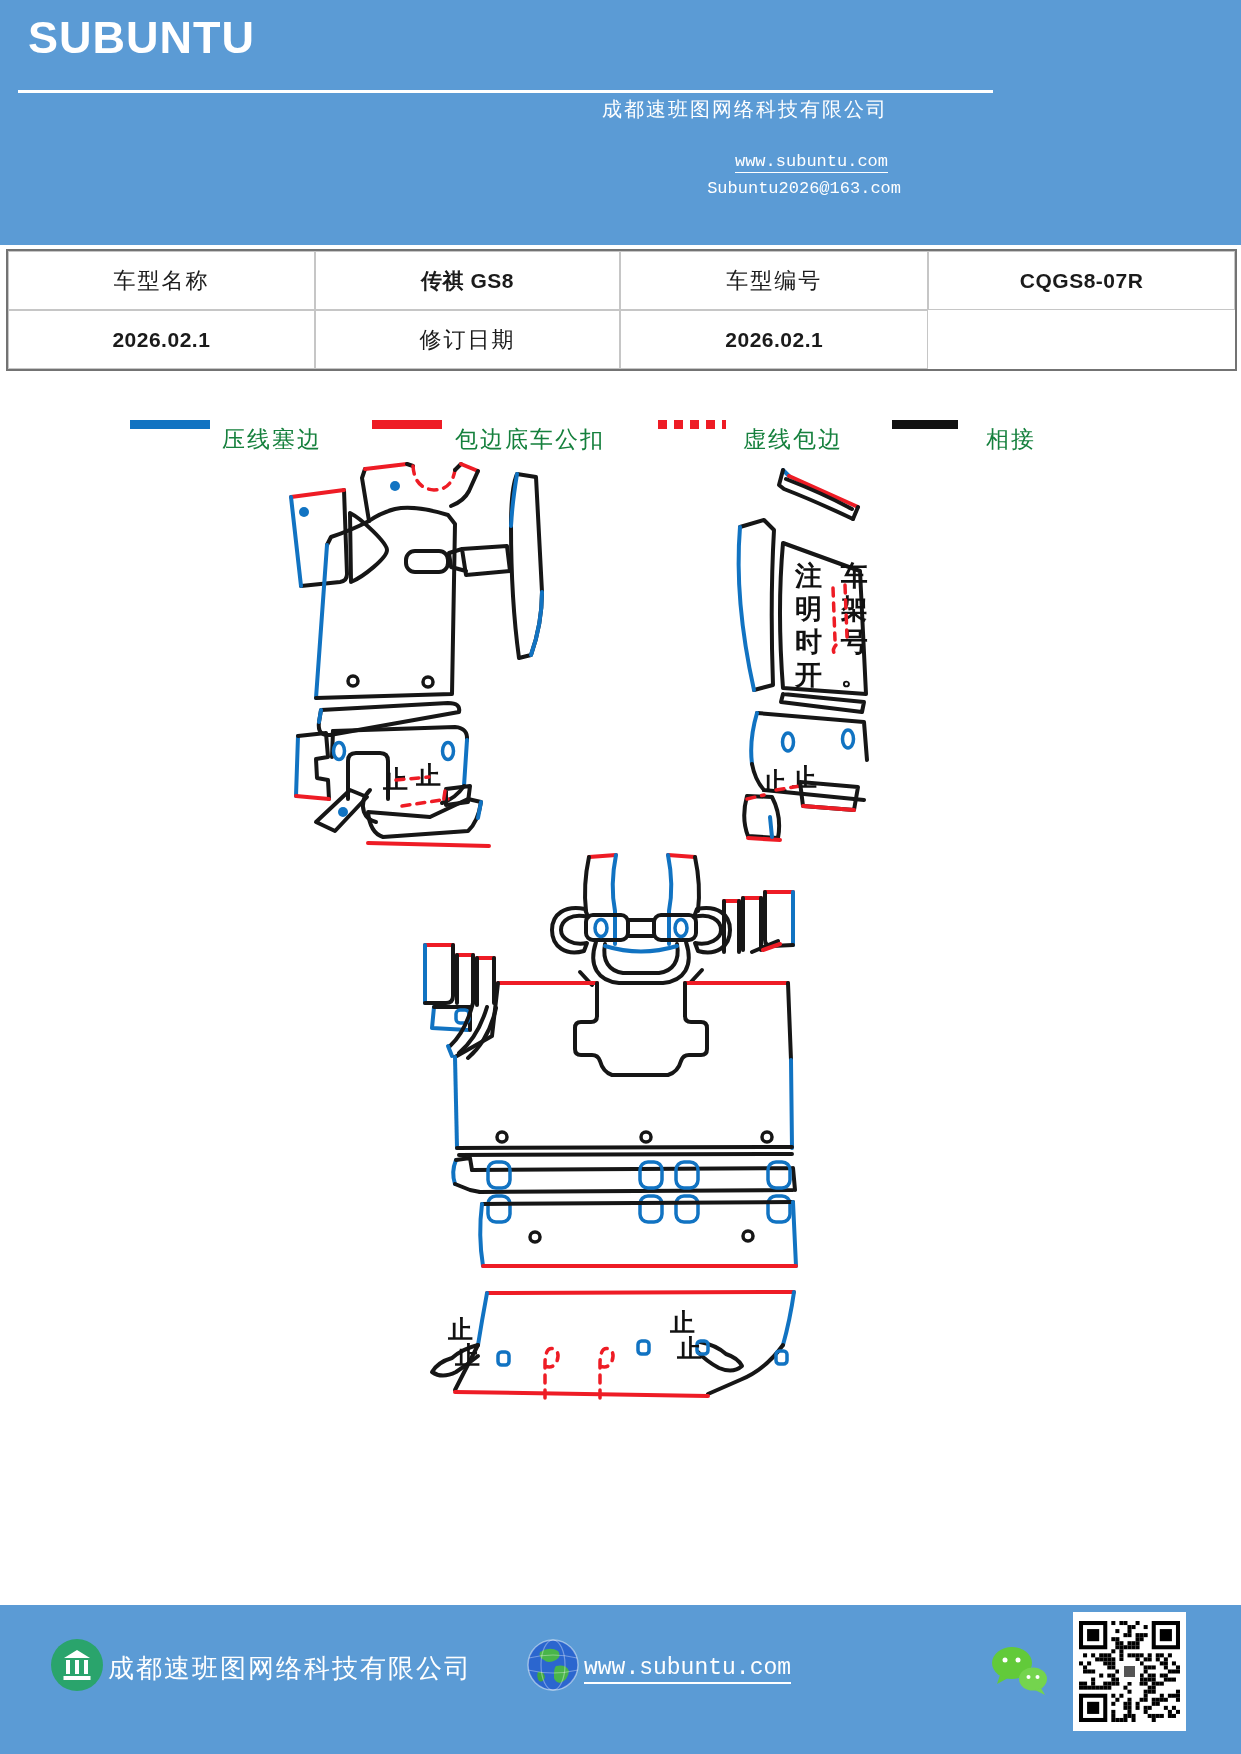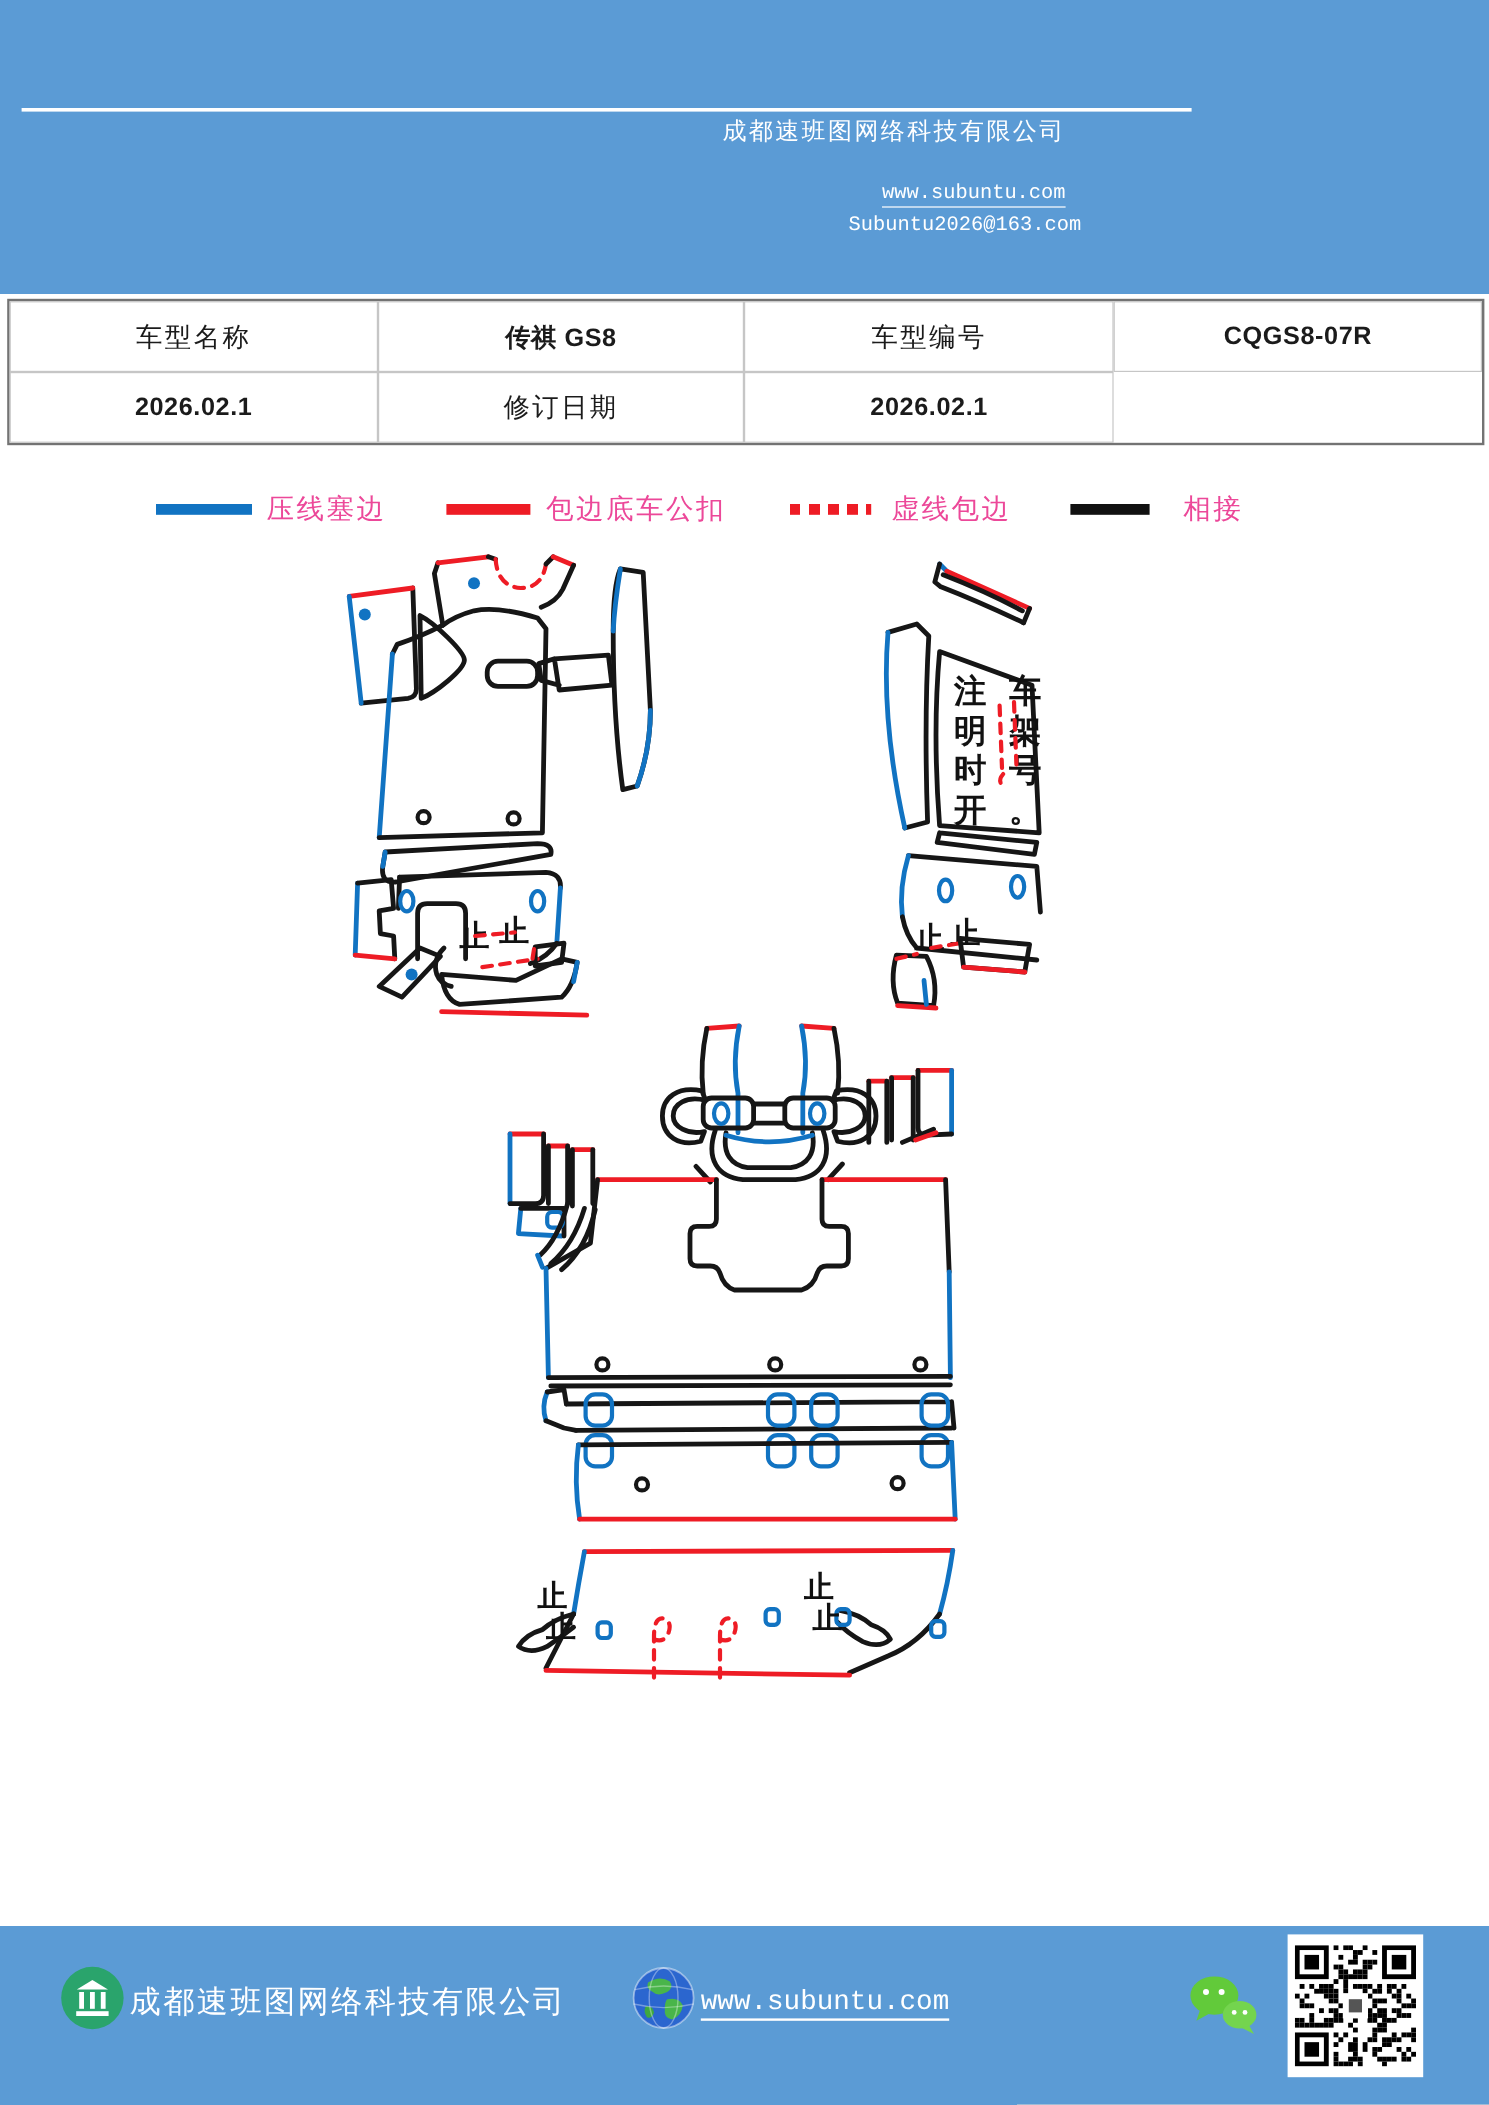--- a/index.html
+++ b/index.html
@@ -24,21 +24,21 @@
         font-size:22px;color:#1b1b1b;}
   .cell-label{font-family:"Liberation Serif",serif;letter-spacing:2px;}
   .cell-value{font-weight:bold;font-size:21px;letter-spacing:.5px;}
   
   .legend{position:absolute;left:0;top:405px;width:100%;height:42px;}
   .sw{position:absolute;top:15px;height:9px;}
   .sw-blue{left:130px;width:80px;background:#1173c2;}
   .sw-red{left:372px;width:70px;background:#ee1c25;}
   .sw-dash{left:658px;width:68px;background:repeating-linear-gradient(90deg,#ee1c25 0 9px,transparent 9px 16px);}
   .sw-black{left:892px;width:66px;background:#111;}
-  .legend-label{position:absolute;top:4px;font-size:23px;color:#ec4899;
+  .legend-label{position:absolute;top:19px;font-size:23px;color:#15803d;
                 font-family:Liberation Mono, monospace;letter-spacing:2px;}
   .ll1{left:222px;} .ll2{left:455px;} .ll3{left:743px;} .ll4{left:986px;}
   
   .diagram{position:absolute;left:0;top:0;width:1241px;height:1754px;}
   .diagram path,.diagram rect.o,.diagram circle.o,.diagram ellipse.o{fill:none;stroke-width:4;
       stroke-linecap:round;stroke-linejoin:round;}
   .k{stroke:#161616;} .b{stroke:#1173c2;} .r{stroke:#ee1c25;}
   .rd{stroke:#ee1c25;stroke-dasharray:8 7;stroke-width:3.5 !important;}
   .thin{stroke-width:3.5 !important;}
   .bf{fill:#1173c2;stroke:none;}
@@ -53,20 +53,21 @@
   .icon-abs{position:absolute;}
   .qr-box{position:absolute;left:1073px;top:7px;width:113px;height:119px;background:#fff;}
   .qr-box svg{position:absolute;left:6px;top:9px;}
 </style>
 </head>
 <body>
 
 <div class="page">
 
   <div class="header">
+    <div class="brand">SUBUNTU</div>
     <div class="header-line"></div>
     <div class="company-top">成都速班图网络科技有限公司</div>
     <div class="website-top">www.subuntu.com</div>
     <div class="email-top">Subuntu2026@163.com</div>
   </div>
 
   <div class="info-table">
     <div class="cell cell-label">车型名称</div>
     <div class="cell cell-value">传祺 GS8</div>
     <div class="cell cell-label">车型编号</div>

